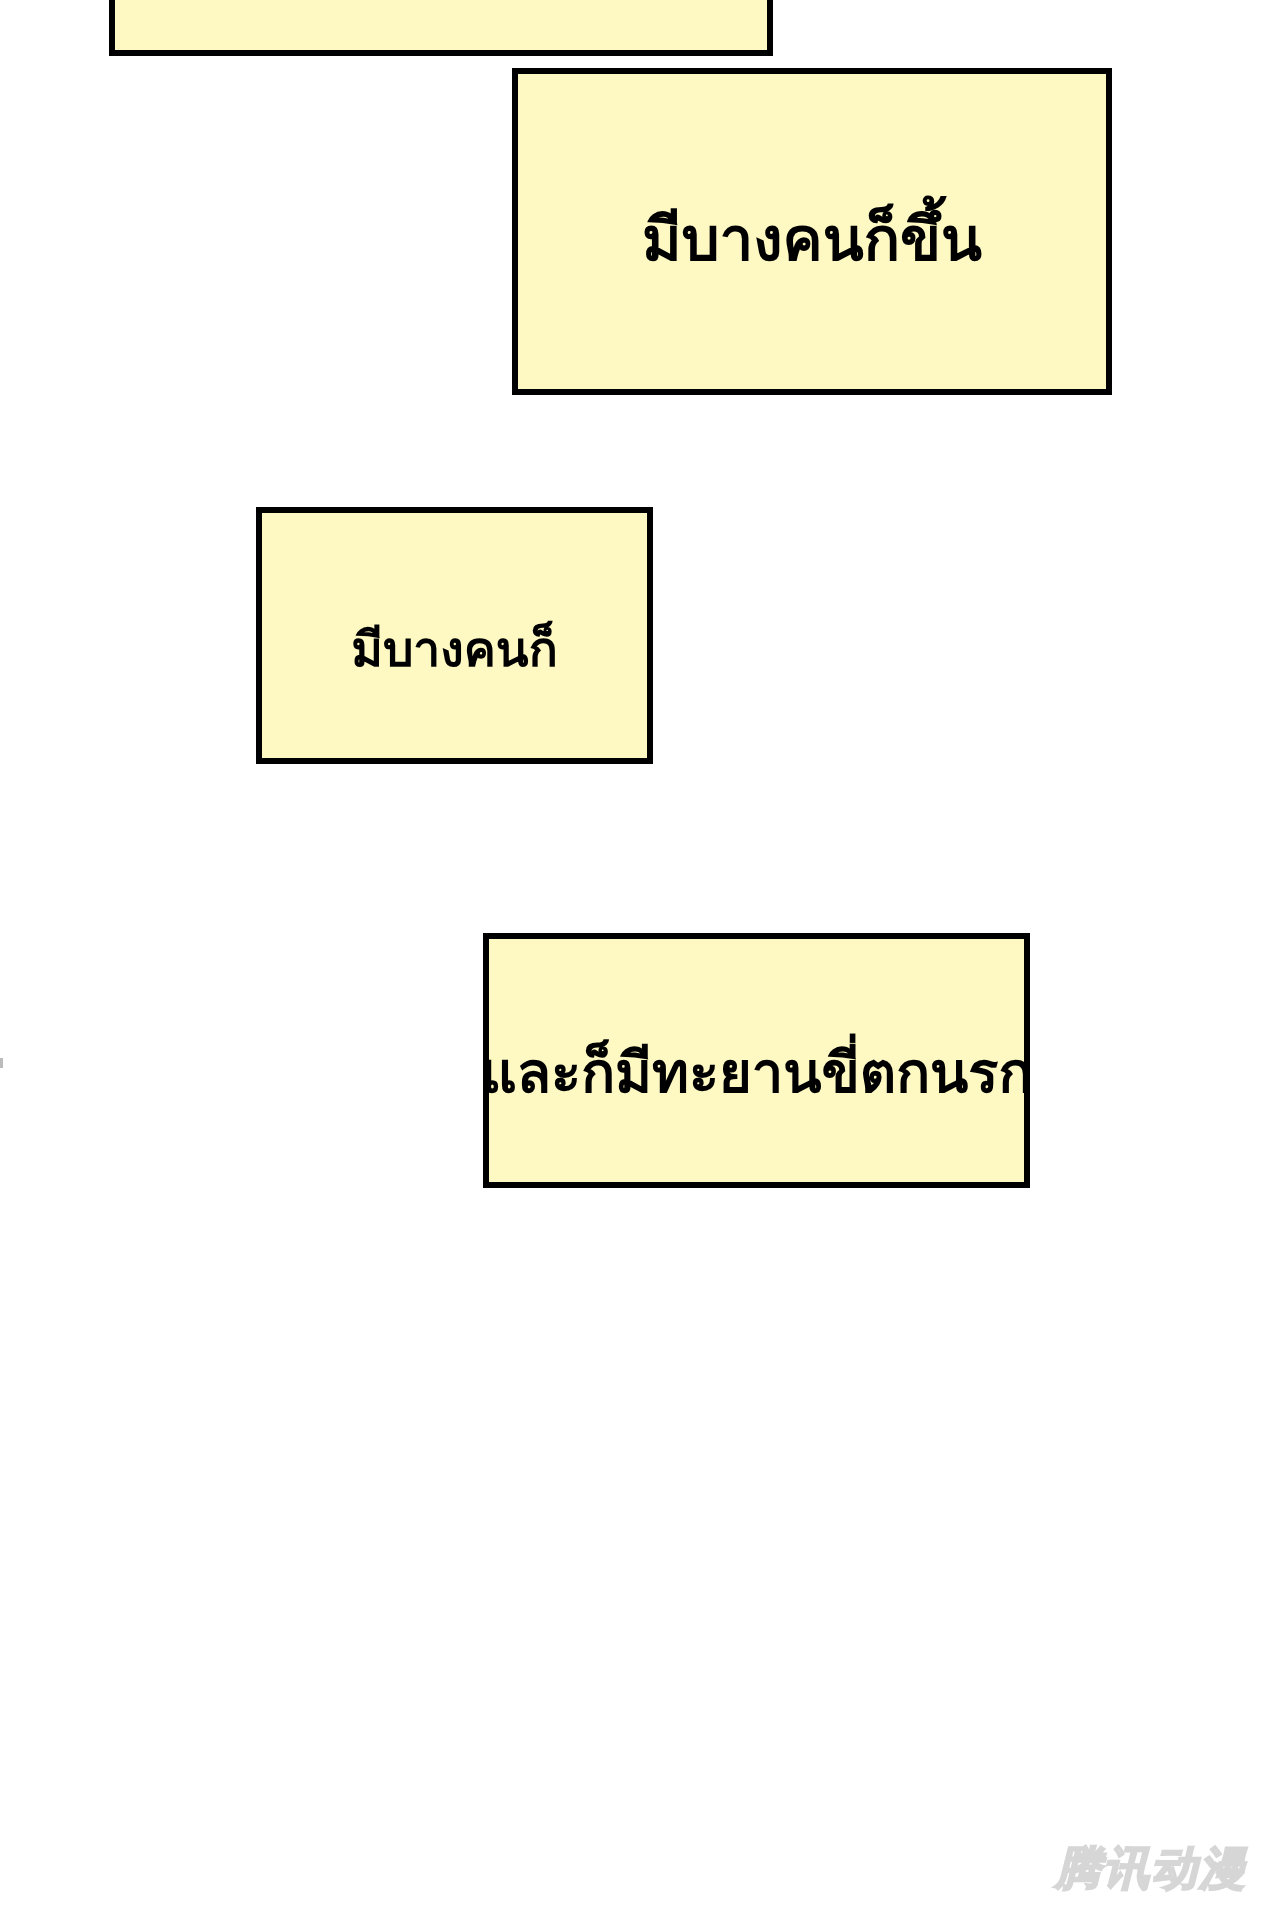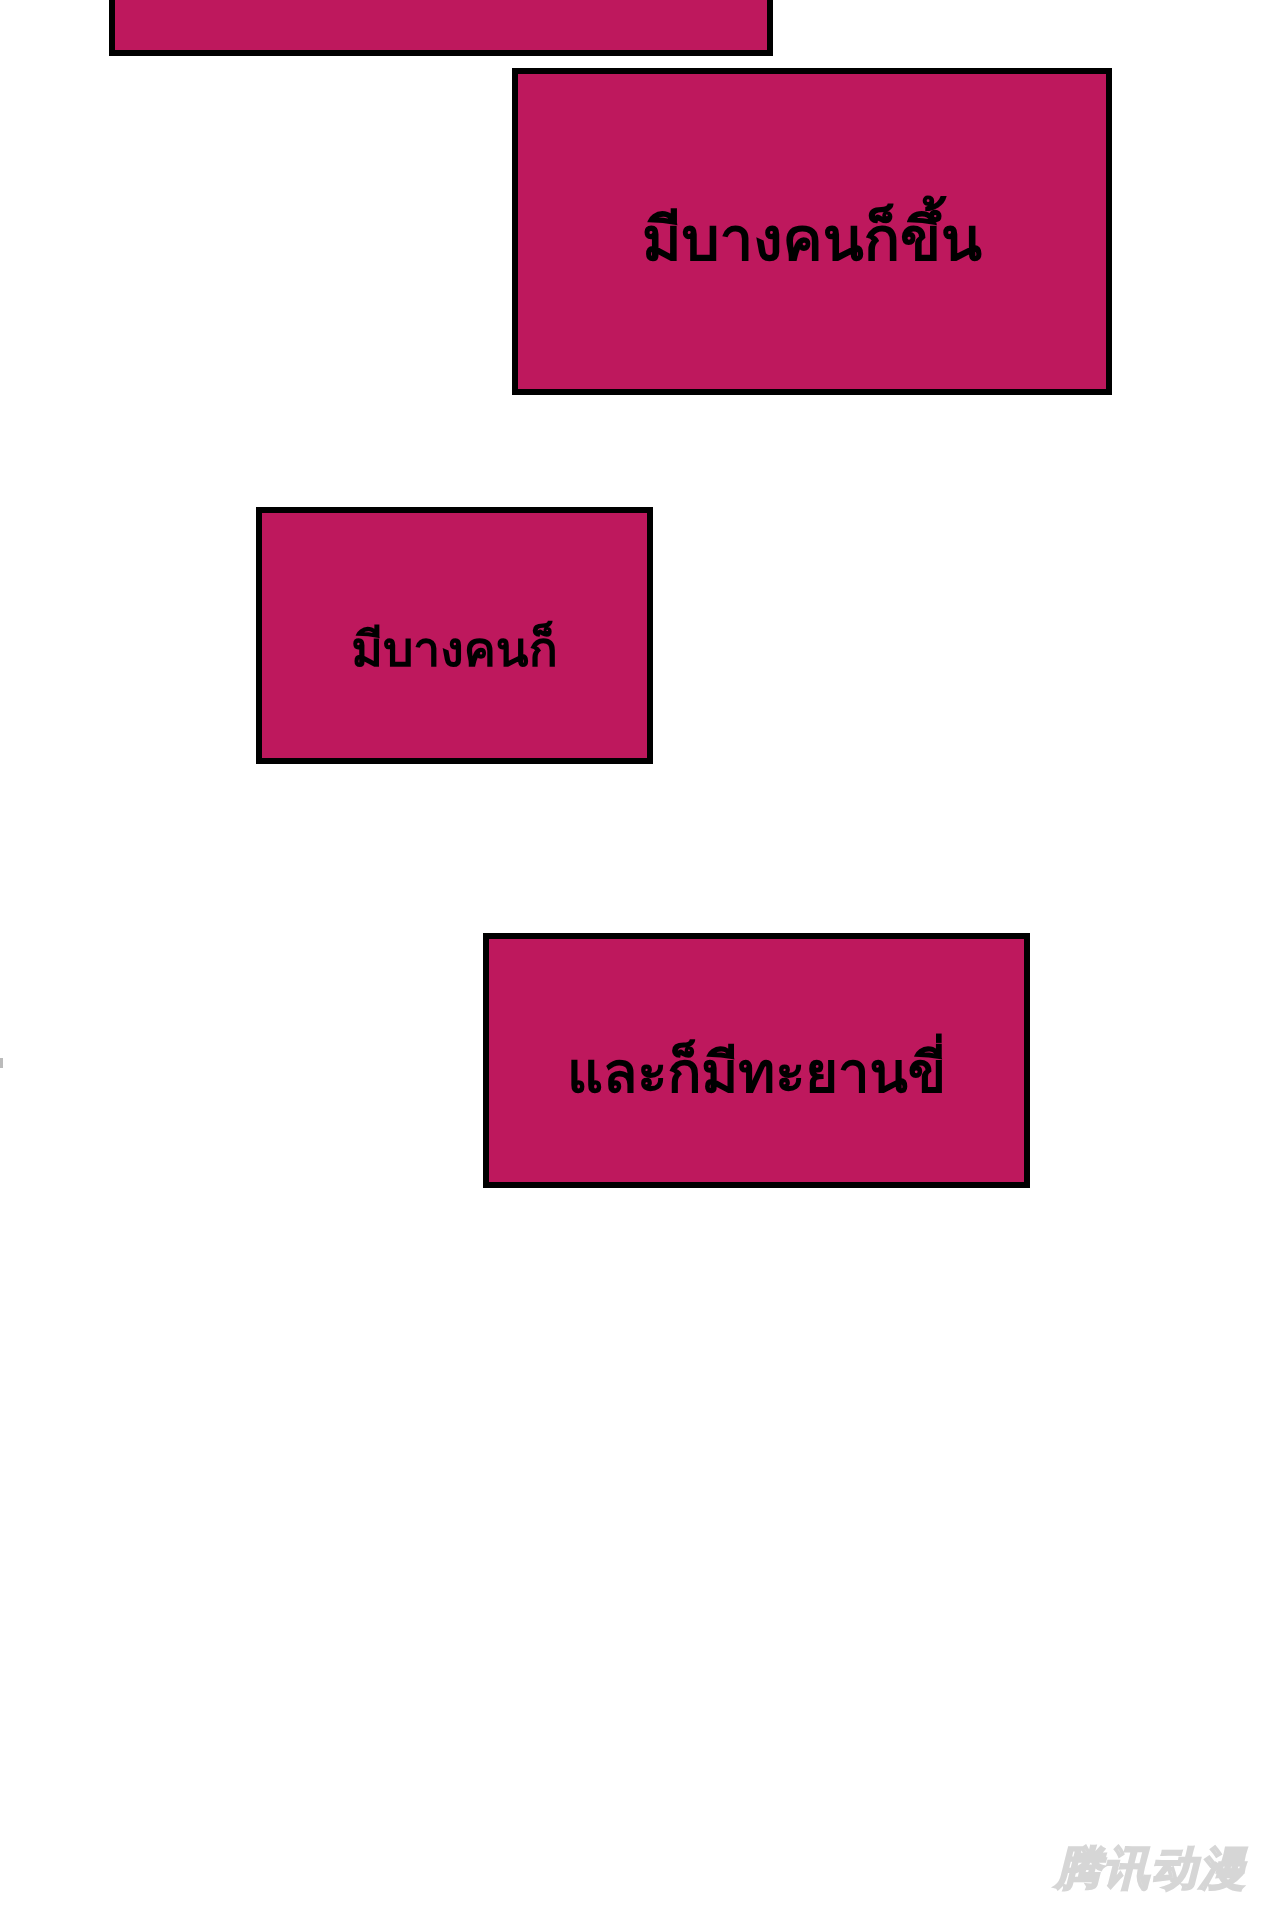--- a/index.html
+++ b/index.html
@@ -1,19 +1,19 @@
 <!DOCTYPE html>
 <html><head>
 <meta charset="utf-8">
 <style>
   html, body { margin: 0; padding: 0; background: #ffffff; }
   body { width: 1280px; height: 1915px; position: relative; overflow: hidden;
          font-family: "DejaVu Sans", "Liberation Sans", sans-serif; }
   .box { position: absolute; box-sizing: border-box; border: 6px solid #000000;
-         background: #be185d; display: flex; flex-direction: row;
+         background: #fef9c3; display: flex; flex-direction: row;
          align-items: center; justify-content: center; }
   .line { font-weight: bold; color: #000000; white-space: nowrap; text-align: center; }
   #box1 { left: 109px; top: -20px; width: 664px; height: 76px; }
   #box2 { left: 512px; top: 68px; width: 600px; height: 327px; padding-top: 14px; }
   #box2 .line { font-size: 60px; line-height: 116px; }
   #box3 { left: 256px; top: 507px; width: 397px; height: 257px; padding-top: 26px; align-items: center; }
   #box3 .line { font-size: 48px; line-height: 106px; }
   #box4 { left: 483px; top: 933px; width: 547px; height: 255px; padding-top: 24px; }
   #box4 .line { font-size: 56px; line-height: 120px; }
   .watermark { position: absolute; left: 1055px; top: 1840px; width: 205px; height: 56px;
@@ -30,17 +30,18 @@
 <div id="box2" class="box">
   <div class="line">มีบางคนก็ขึ้น</div>
 </div>
 
 <div id="box3" class="box">
   <div class="line">มีบางคนก็</div>
 </div>
 
 <div id="box4" class="box">
   <div class="line">และก็มีทะยานขี่</div>
+  <div class="line">ตกนรก</div>
 </div>
 
 <div class="edge-mark"></div>
 
 <div class="watermark">腾讯动漫</div>
 
 </body></html>

